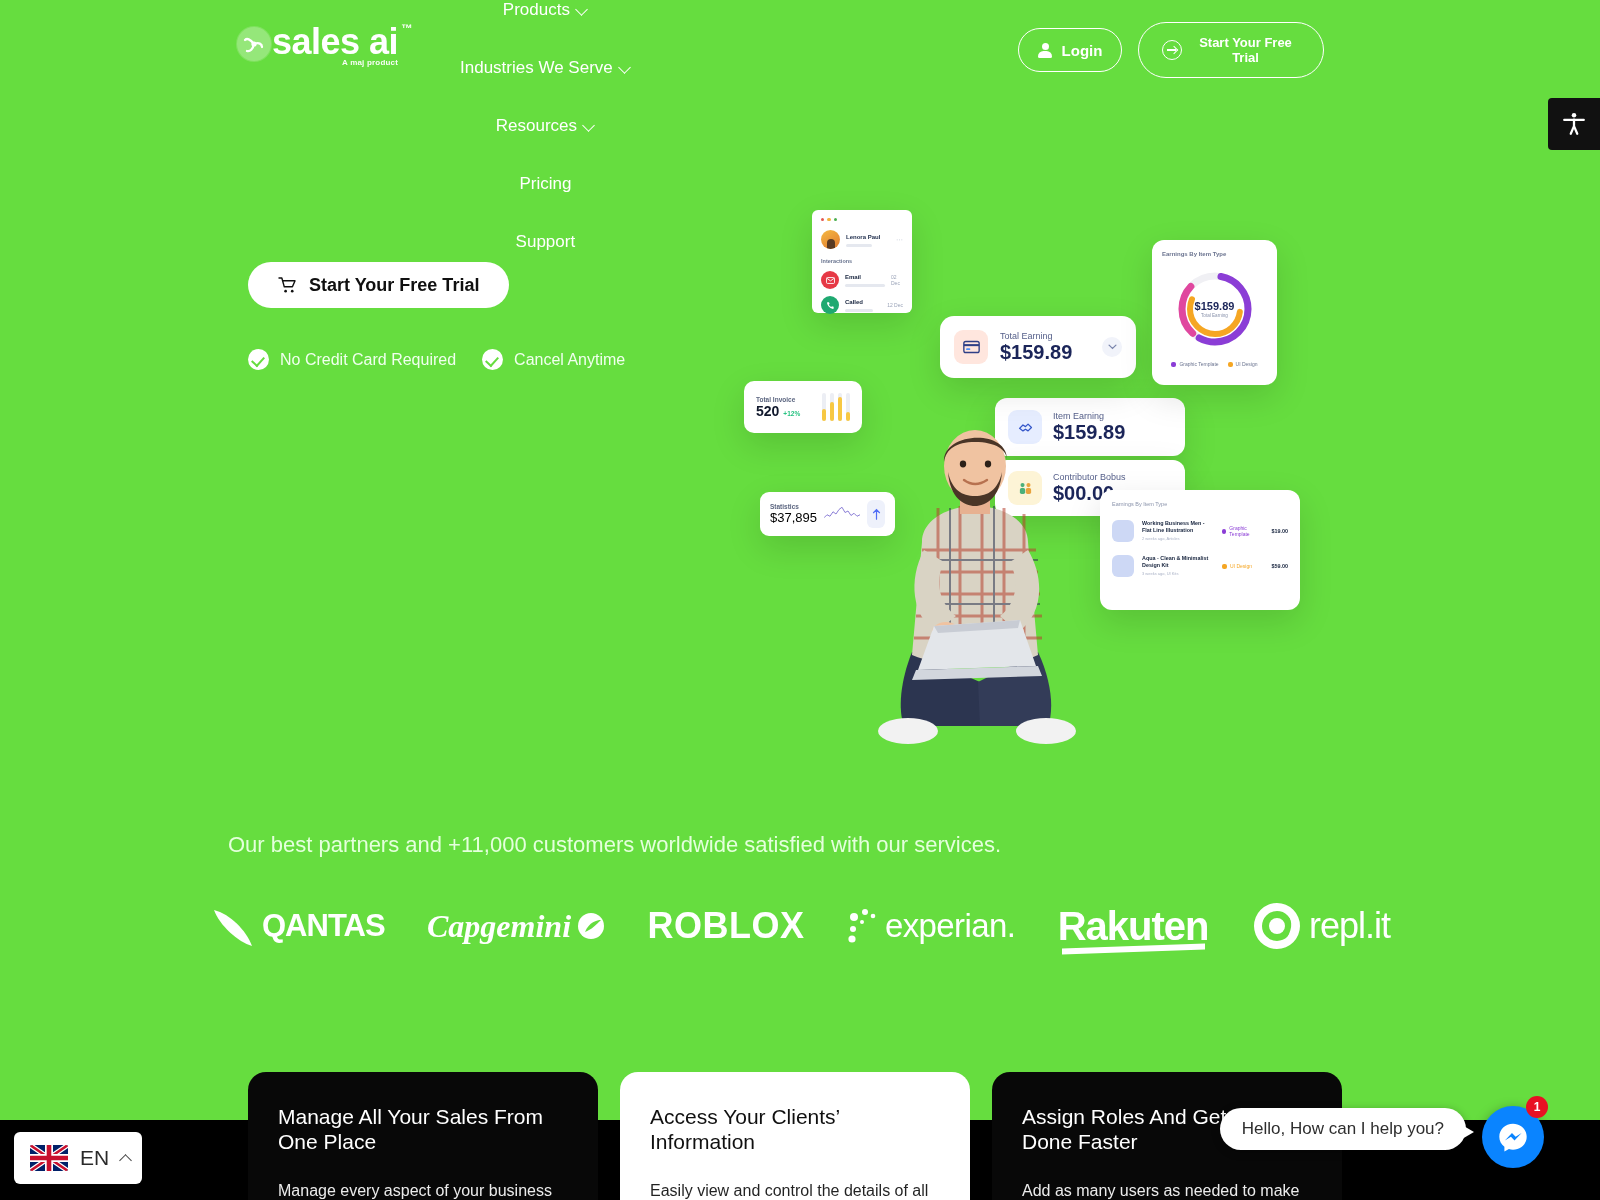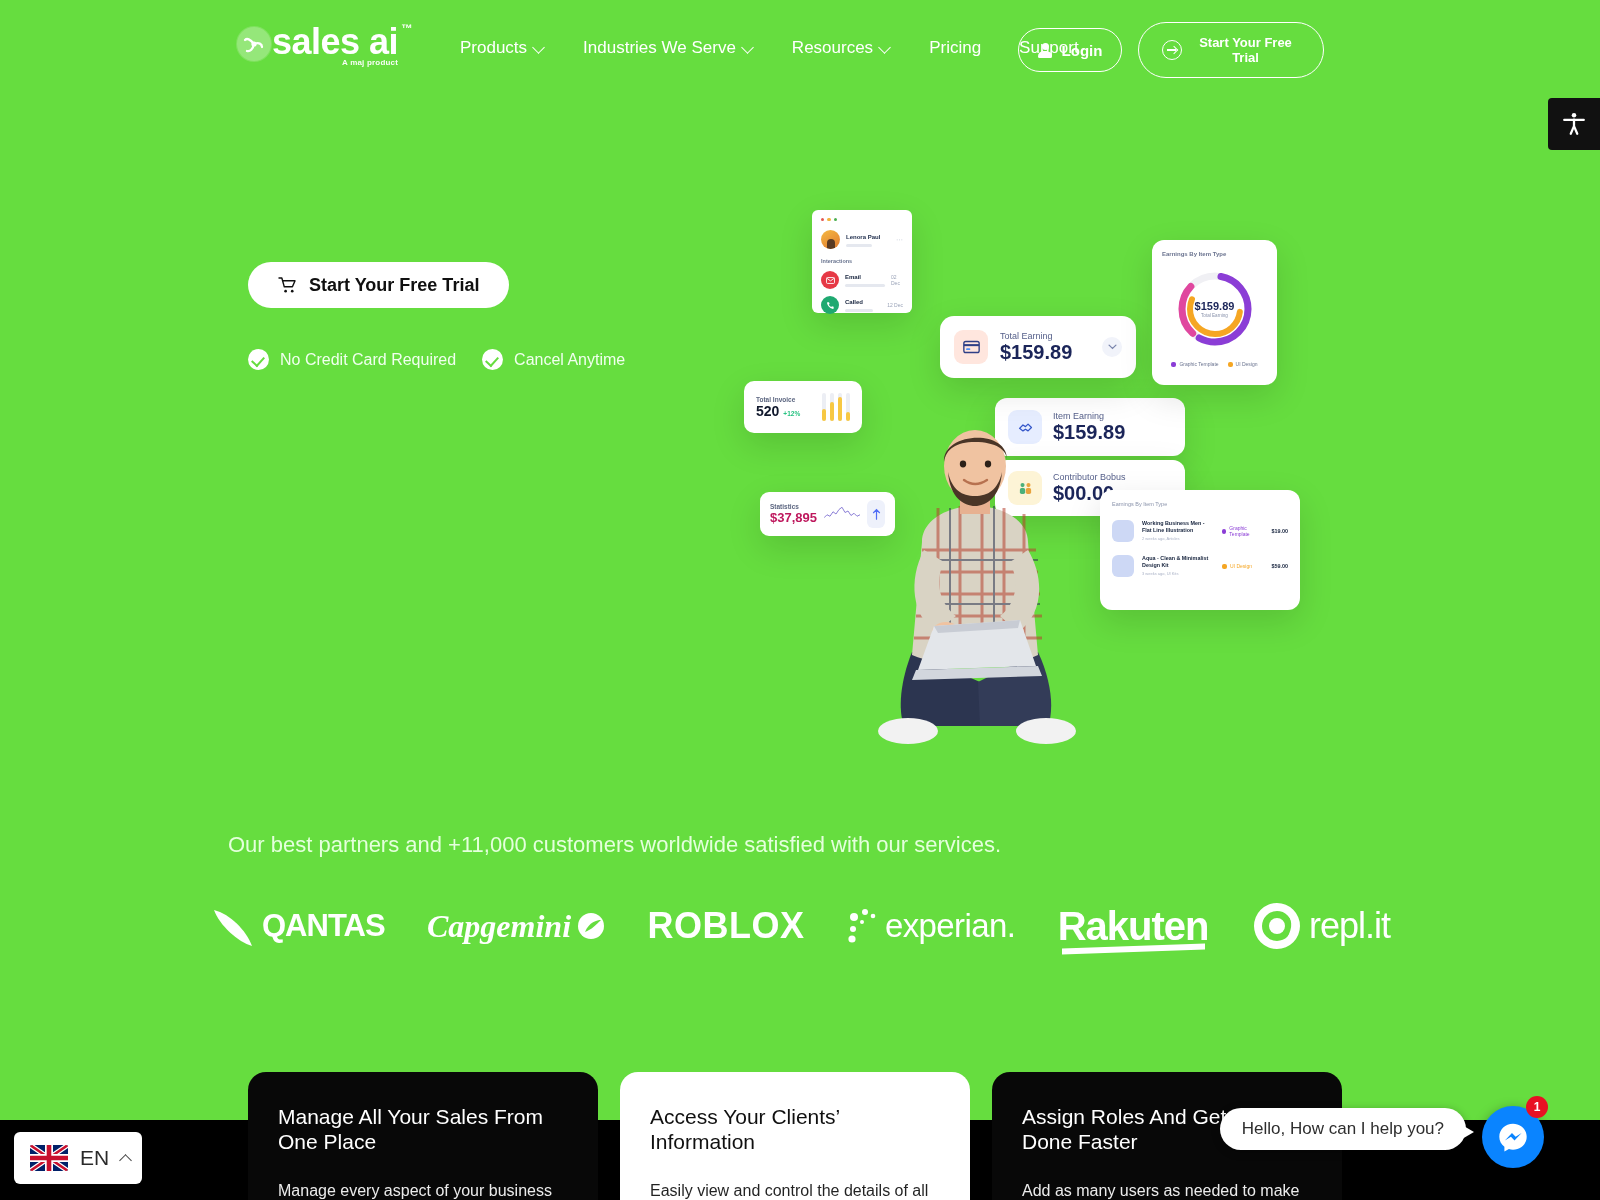--- a/index.html
+++ b/index.html
@@ -42,21 +42,21 @@
     position: absolute; right: -14px; top: 0;
     font-size: 11px; color: #fff; font-weight: 700;
   }
   .logo-sub {
     font-size: 8px; color: #fff; font-weight: 700;
     text-align: right; opacity: .95; letter-spacing: .2px;
     margin-top: -4px;
   }
 
   .nav { position: absolute; left: 460px; top: 0; height: 96px;
-         display: flex; align-items: center; gap: 38px; }
+         display: flex; align-items: center; gap: 38px; flex-direction: column; }
   .nav-item {
     display: flex; align-items: center; gap: 7px;
     color: #fff; font-size: 17px; font-weight: 400;
     cursor: pointer; white-space: nowrap;
   }
   .chev { display: inline-block; width: 11px; height: 11px; position: relative; }
   .chev::after {
     content: ""; position: absolute; left: 0; top: 0;
     width: 8px; height: 8px;
     border-right: 1.6px solid #fff; border-bottom: 1.6px solid #fff;
@@ -175,21 +175,21 @@
   .ti-lbl { font-size: 6.5px; color: #5c6680; font-weight:600;}
   .ti-val { font-size: 14px; font-weight: 800; color: #10182c; line-height:16px;}
   .ti-delta { font-size: 6.5px; color:#27c281; font-weight:700; margin-left:4px;}
   .bars { display:flex; align-items:flex-end; gap:4px; height:28px; }
   .bar-track { width:4px; height:28px; border-radius:3px; background:#eceef4; position:relative;}
   .bar-fill { position:absolute; bottom:0; left:0; width:4px; border-radius:3px; background:#f7c843;}
 
   
   .c-stats { left: 20px; top: 297px; width: 135px; height: 44px; border-radius: 9px;
              padding: 8px 10px; display:flex; align-items:center; gap:7px;}
-  .st-val { font-size: 13px; font-weight: 700; color:#be185d; line-height:15px;}
+  .st-val { font-size: 13px; font-weight: 400; color:#000000; line-height:15px;}
   .st-up { width: 24px; height: 28px; border-radius:6px; background:#eef1fb;
            display:flex;align-items:center;justify-content:center; margin-left:auto;}
 
   
   .c-earn { left: 200px; top: 121px; width: 196px; height: 62px; border-radius: 14px;
             padding: 0 14px; display:flex; align-items:center; gap:12px;}
   .sq-ico { width: 34px; height: 34px; border-radius: 9px; display:flex;
             align-items:center;justify-content:center; flex:none;}
   .e-lbl { font-size: 9px; color:#56608a; font-weight:500;}
   .e-val { font-size: 20px; font-weight:800; color:#1b2559; line-height:23px;}

